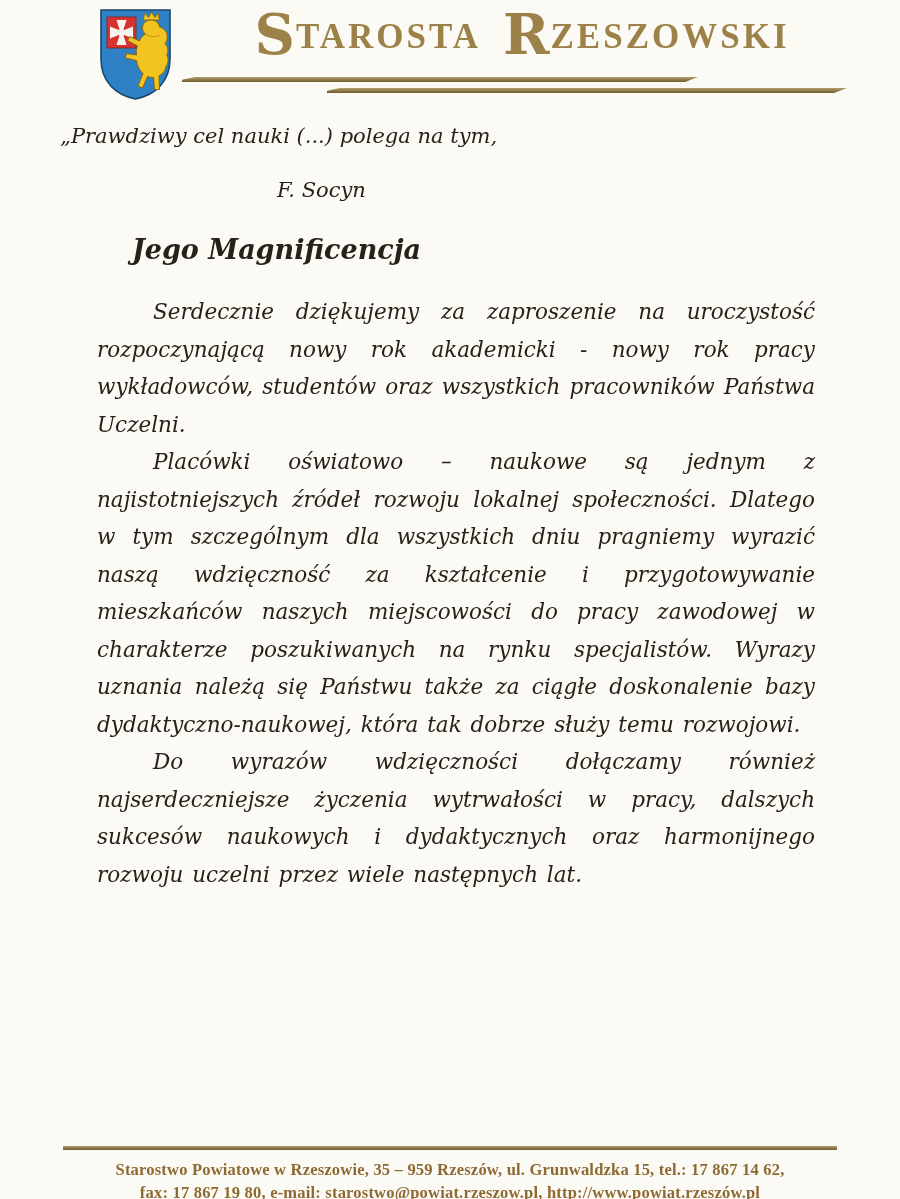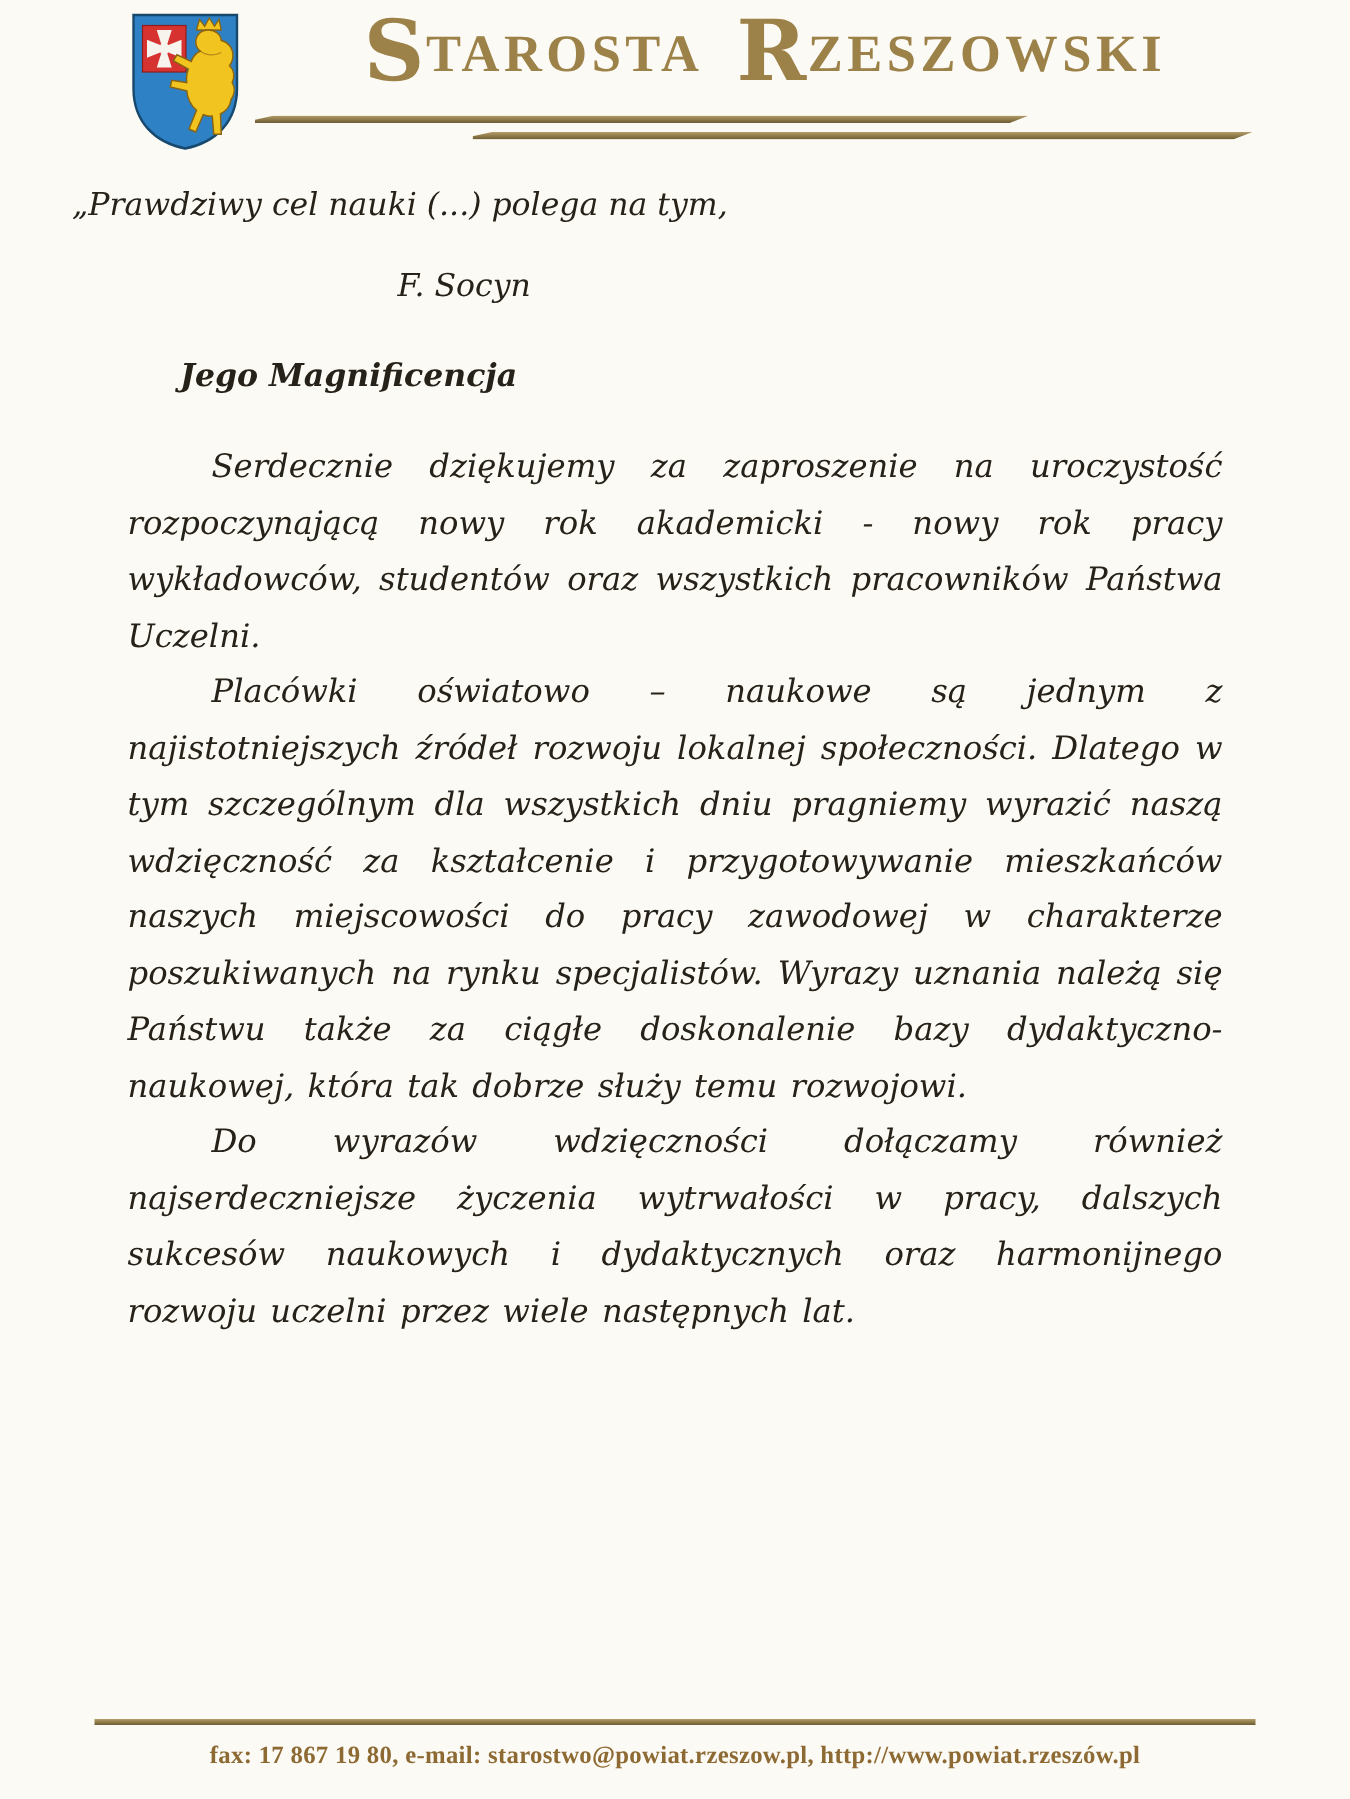--- a/index.html
+++ b/index.html
@@ -7,38 +7,39 @@
     --ink-blue:#4a6cc3; --text:#262219; --shield-blue:#2e81c4; --shield-red:#d63330;
     --lion-gold:#f2c41f;
   }
   *{box-sizing:border-box;margin:0;padding:0;}
   html,body{background:#e9e7e0;}
   .page{
     position:relative;width:900px;height:1199px;margin:0 auto;overflow:hidden;
     background:var(--paper);
     font-family:"DejaVu Serif","Liberation Serif",serif;
     color:var(--text);
+    padding-left:12px;
   }
   
   .letterhead{position:relative;height:104px;}
   .coa{position:absolute;left:85px;top:7px;width:77px;height:95px;}
   .lh-title{
     position:absolute;left:190px;top:6px;width:640px;text-align:center;
     color:var(--gold);font-family:"Liberation Serif",serif;font-weight:bold;
     font-size:35px;letter-spacing:3px;white-space:nowrap;
   }
   .lh-title .initial{font-size:56px;letter-spacing:1px;line-height:1;vertical-align:-6px;font-family:"DejaVu Serif",serif;}
   .lh-title .wordgap{display:inline-block;width:22px;}
   .rule{position:absolute;height:5px;background:linear-gradient(#b49e6a,var(--rule-gold) 45%,#6d5c33);}
   .rule-1{left:170px;top:77px;width:516px;clip-path:polygon(0 55%,2.5% 0,100% 0,97.5% 100%,0 100%);}
   .rule-2{left:315px;top:88px;width:520px;clip-path:polygon(0 55%,2.5% 0,100% 0,97.5% 100%,0 100%);}
   
   .quote{margin:13px 0 0 48px;width:560px;font-style:italic;font-size:21px;line-height:38px;}
   .quote-attr{margin:16px 0 0 265px;font-style:italic;font-size:21px;line-height:38px;}
-  .addressee{margin:22px 0 0 120px;font-style:italic;font-weight:bold;font-size:21px;line-height:37px;}
+  .addressee{margin:22px 0 0 120px;font-style:italic;font-weight:bold;font-size:27px;line-height:37px;}
   .body-block{margin:25px 85px 0 85px;font-style:italic;font-size:21.5px;line-height:37.5px;text-align:justify;}
   .body-block p{text-indent:56px;word-spacing:2px;}
   
   .footer{position:absolute;left:0;top:1146px;width:900px;text-align:center;}
   .footer-rule{margin:0 auto 8px auto;width:774px;height:4px;
     background:linear-gradient(#b49e6a,var(--rule-gold) 45%,#6d5c33);}
   .footer-line{color:var(--footer-brown);font-family:"Liberation Serif",serif;font-weight:bold;
     font-size:16.5px;line-height:23px;letter-spacing:.2px;}
 </style>
 </head>
@@ -100,16 +101,17 @@
   </div>
 
   <div class="body-block">
     <p>Serdecznie dziękujemy za zaproszenie na uroczystość rozpoczynającą nowy rok akademicki - nowy rok pracy wykładowców, studentów oraz wszystkich pracowników Państwa Uczelni.</p>
     <p>Placówki oświatowo – naukowe są jednym z najistotniejszych źródeł rozwoju lokalnej społeczności. Dlatego w tym szczególnym dla wszystkich dniu pragniemy wyrazić naszą wdzięczność za kształcenie i przygotowywanie mieszkańców naszych miejscowości do pracy zawodowej w charakterze poszukiwanych na rynku specjalistów. Wyrazy uznania należą się Państwu także za ciągłe doskonalenie bazy dydaktyczno-naukowej, która tak dobrze służy temu rozwojowi.</p>
     <p>Do wyrazów wdzięczności dołączamy również najserdeczniejsze życzenia wytrwałości w pracy, dalszych sukcesów naukowych i dydaktycznych oraz harmonijnego rozwoju uczelni przez wiele następnych lat.</p>
   </div>
 
   <div class="footer">
     <div class="footer-rule"></div>
+    <div class="footer-line">Starostwo Powiatowe w Rzeszowie, 35 – 959 Rzeszów, ul. Grunwaldzka 15, tel.: 17 867 14 62,</div>
     <div class="footer-line">fax: 17 867 19 80, e-mail: starostwo@powiat.rzeszow.pl, http://www.powiat.rzeszów.pl</div>
   </div>
 
 </div>
 
 </body></html>

